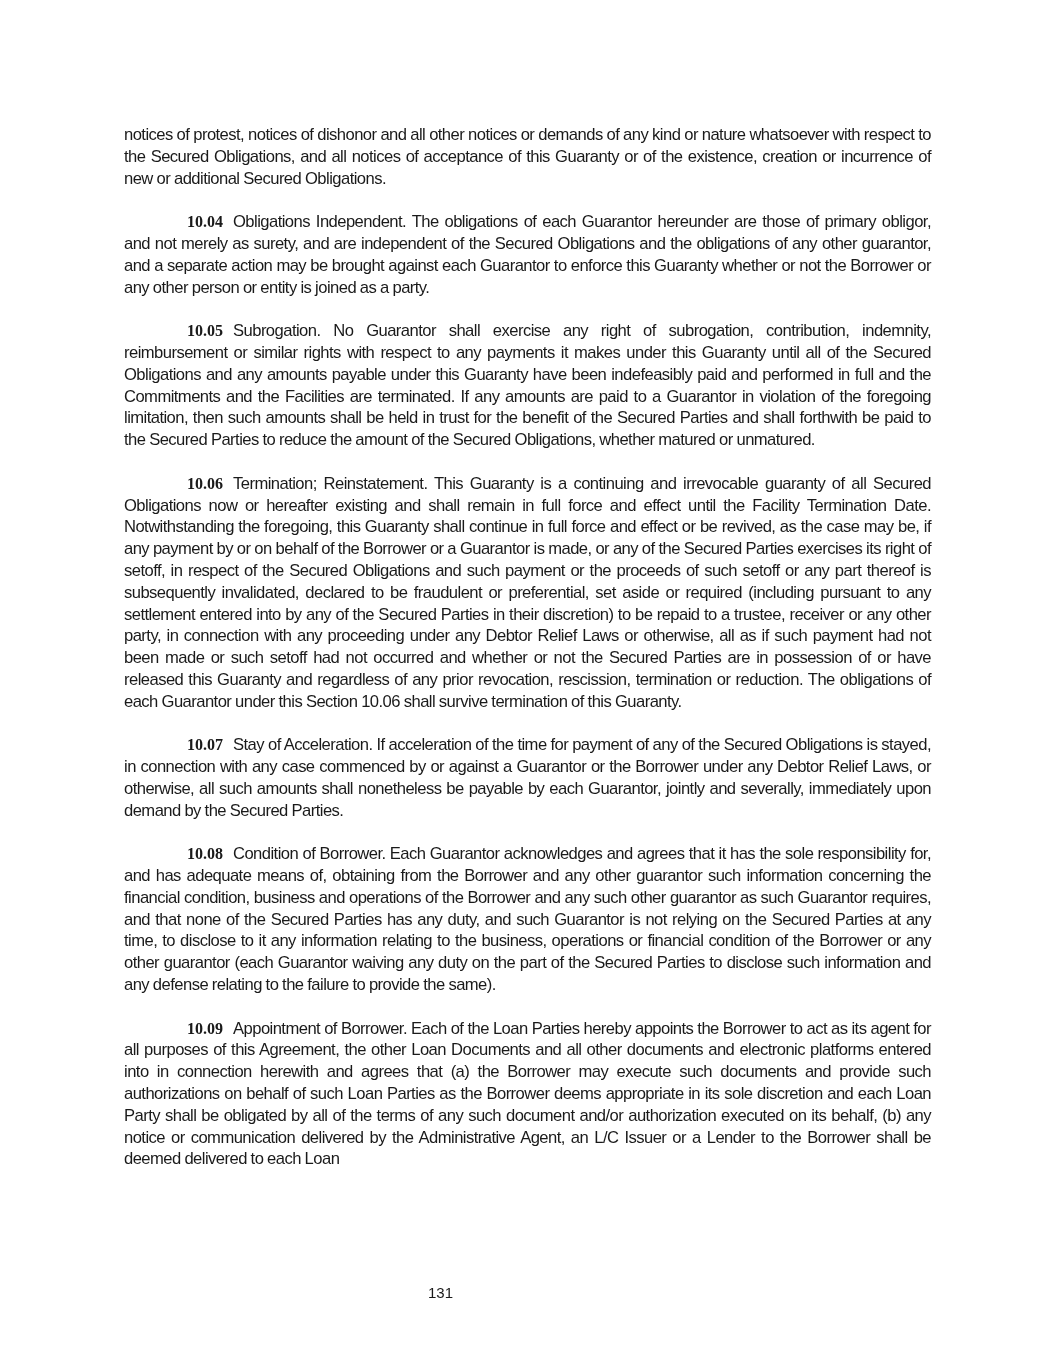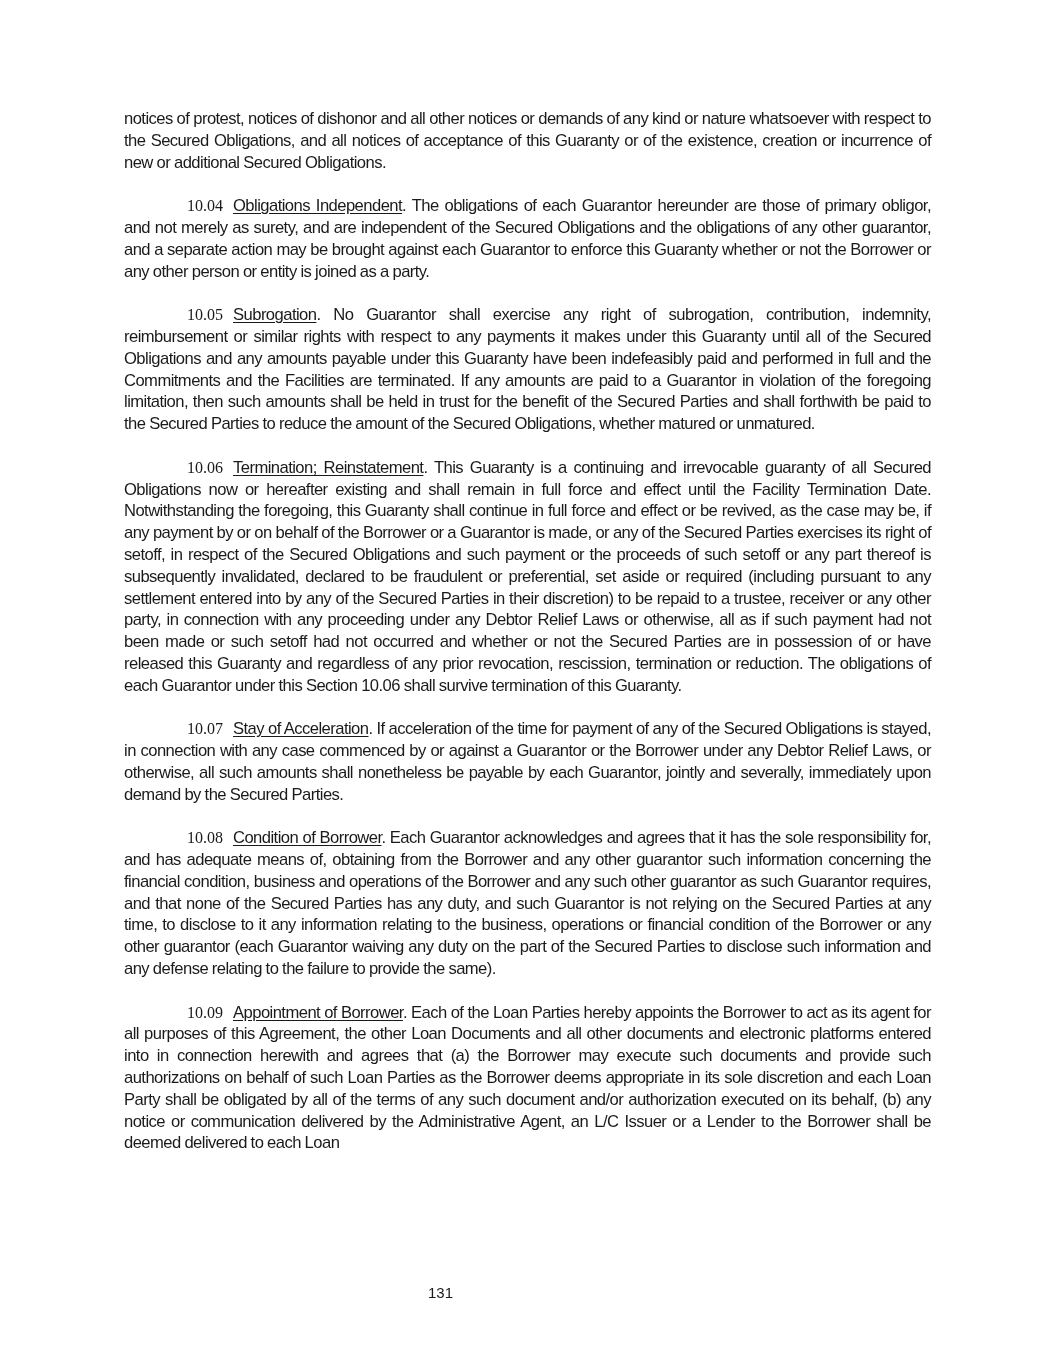--- a/index.html
+++ b/index.html
@@ -1,38 +1,38 @@
 <!DOCTYPE html>
 <html><head>
 <meta charset="utf-8">
 <style>
   html, body { margin: 0; padding: 0; background: #ffffff; }
   body { width: 1055px; height: 1365px; position: relative; overflow: hidden; }
   .page {
-    position: absolute; left: 124px; top: 108px; width: 807px;
+    position: absolute; left: 124px; top: 124px; width: 807px;
     color: #1a1a1a;
     font-family: "Liberation Sans", sans-serif;
     font-size: 16.6px;
     line-height: 21.8px;
   }
   .para {
     margin: 0 0 21.8px 0;
     text-align: justify;
     letter-spacing: -0.55px;
     word-spacing: -0.3px;
   }
   .para.indent { text-indent: 63px; }
   .secnum {
     font-family: "Liberation Serif", serif;
-    font-weight: normal;
+    font-weight: bold;
     font-size: 16px;
     letter-spacing: 0;
     margin-right: 10px;
   }
-  .sectitle { text-decoration: underline; text-underline-offset: 2px; }
+  .sectitle { text-underline-offset: 2px; }
   .xref { text-underline-offset: 2px; }
   .page-number {
     position: absolute; left: 0; width: 881px; top: 1284px;
     text-align: center;
     font-family: "Liberation Sans", sans-serif;
     font-size: 15px; color: #1a1a1a;
   }
 </style>
 </head>
 <body>

